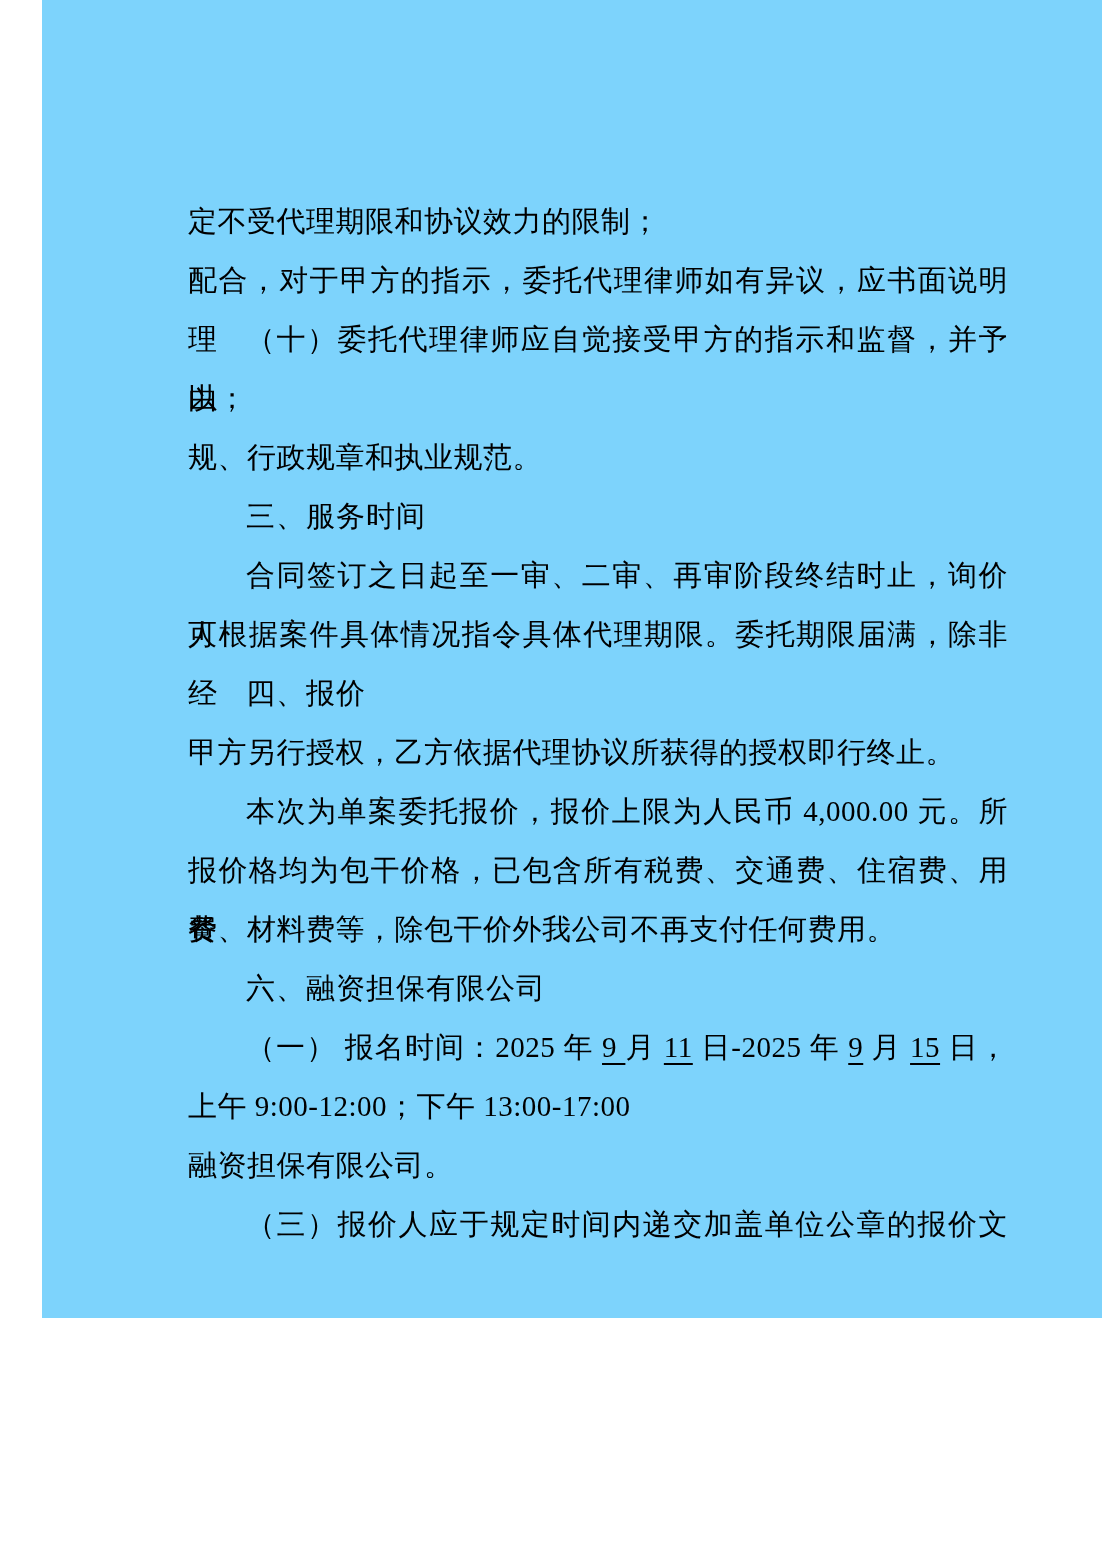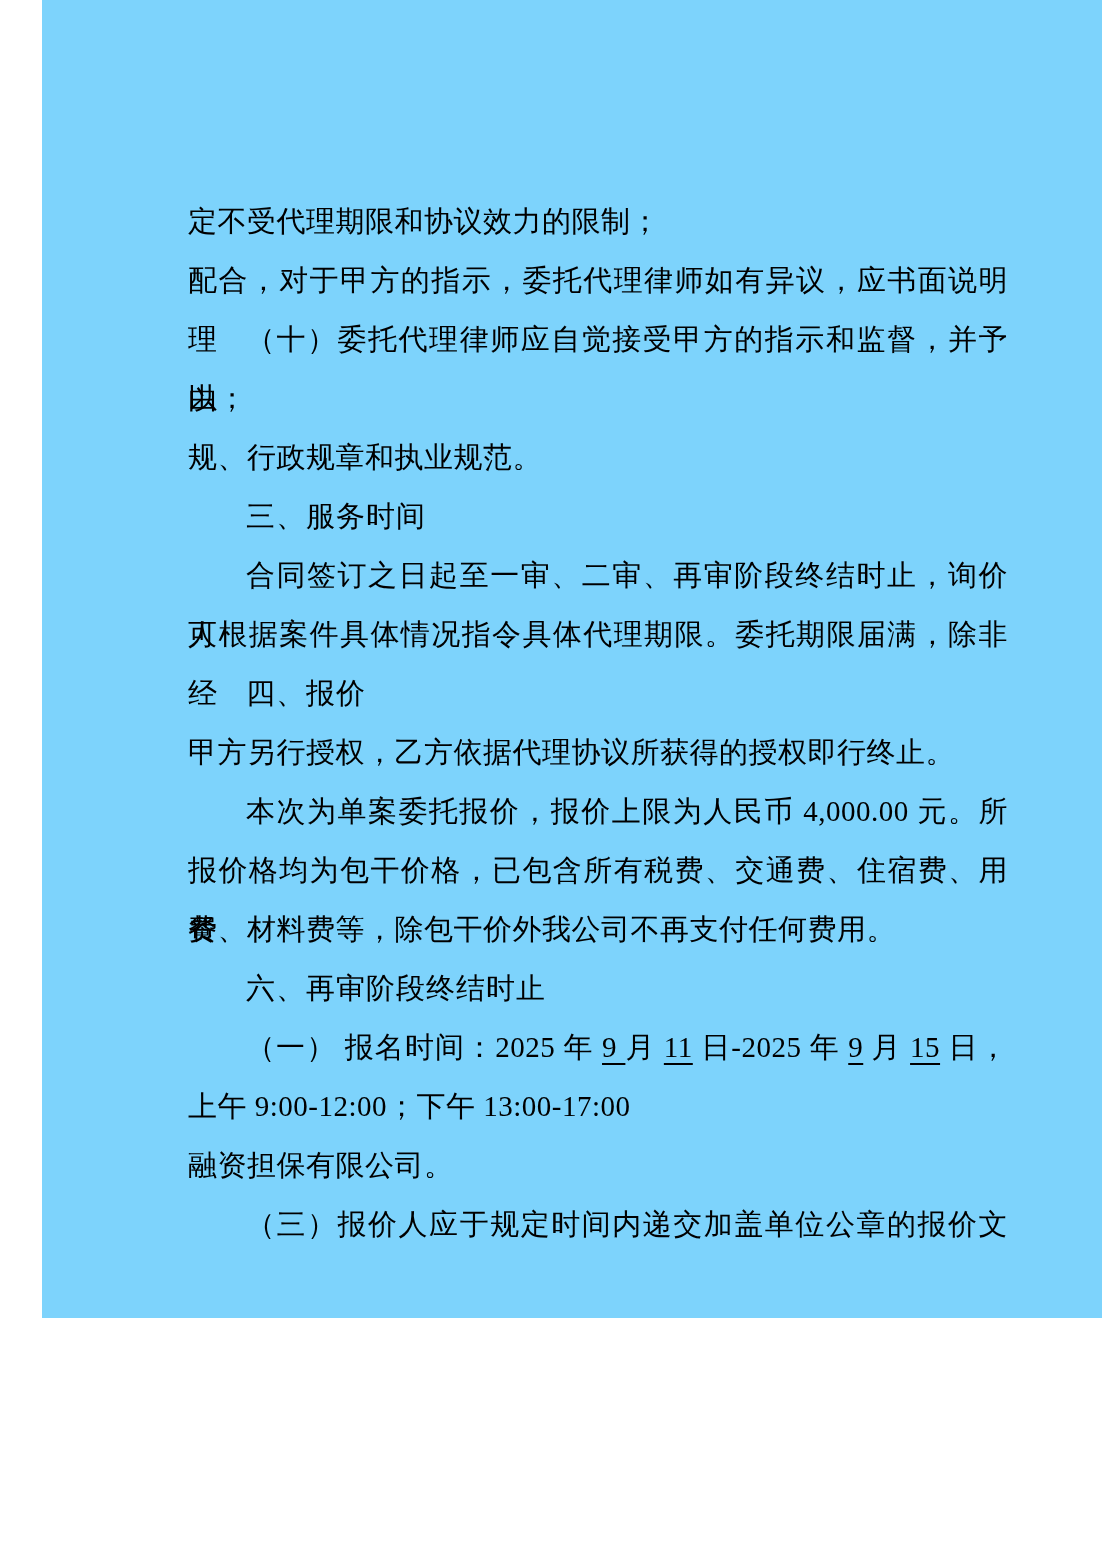--- a/index.html
+++ b/index.html
@@ -67,20 +67,20 @@
       <div class="line"><span>由；</span></div>
       <div class="line"><span>规、行政规章和执业规范。</span></div>
       <div class="line indent heading"><span>三、服务时间</span></div>
       <div class="line justify indent"><span>合同签订之日起至一审、二审、再审阶段终结时止，询价人</span></div>
       <div class="line justify"><span>可根据案件具体情况指令具体代理期限。委托期限届满，除非经</span></div>
       <div class="line indent heading"><span>四、报价</span></div>
       <div class="line"><span>甲方另行授权，乙方依据代理协议所获得的授权即行终止。</span></div>
       <div class="line justify indent"><span>本次为单案委托报价，报价上限为人民币 4,000.00 元。所</span></div>
       <div class="line justify"><span>报价格均为包干价格，已包含所有税费、交通费、住宿费、用餐</span></div>
       <div class="line"><span>费、材料费等，除包干价外我公司不再支付任何费用。</span></div>
-      <div class="line indent heading"><span>六、再审阶段终结时止</span></div>
+      <div class="line indent heading"><span>六、融资担保有限公司</span></div>
       <div class="line justify indent"><span>（一） 报名时间：2025 年 </span><span class="u">9 </span><span>月 </span><span class="u">11</span><span> 日-2025 年 </span><span class="u">9</span><span> 月 </span><span class="u">15</span><span> 日，</span></div>
       <div class="line"><span>上午 9:00-12:00；下午 13:00-17:00</span></div>
       <div class="line"><span>融资担保有限公司。</span></div>
       <div class="line justify indent"><span>（三）报价人应于规定时间内递交加盖单位公章的报价文</span></div>
     </div>
   <div class="page-number">3</div>
 </div>
 
 </body></html>

